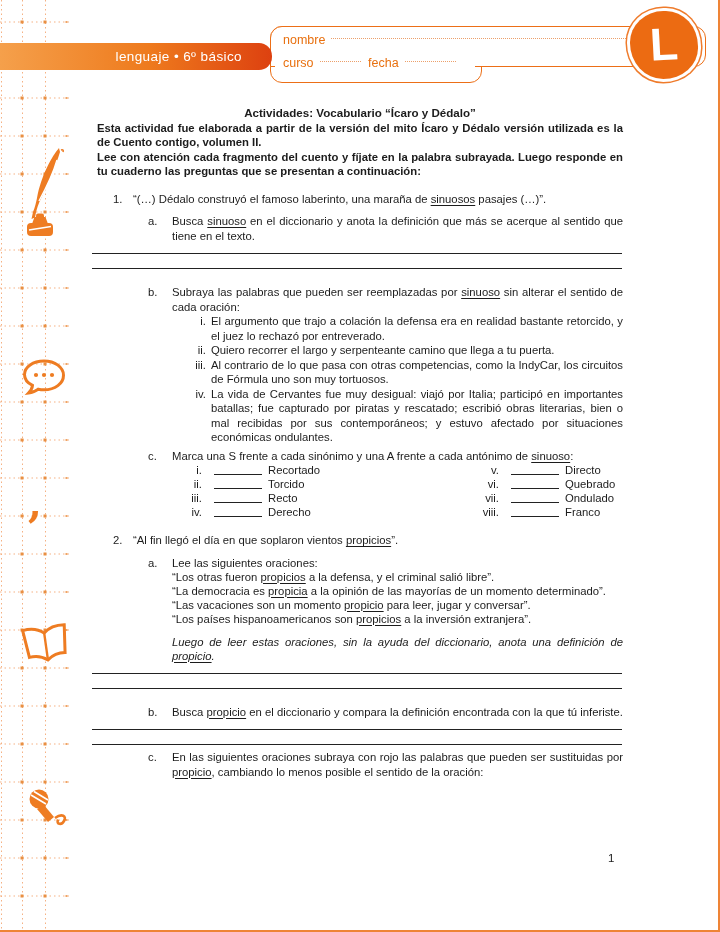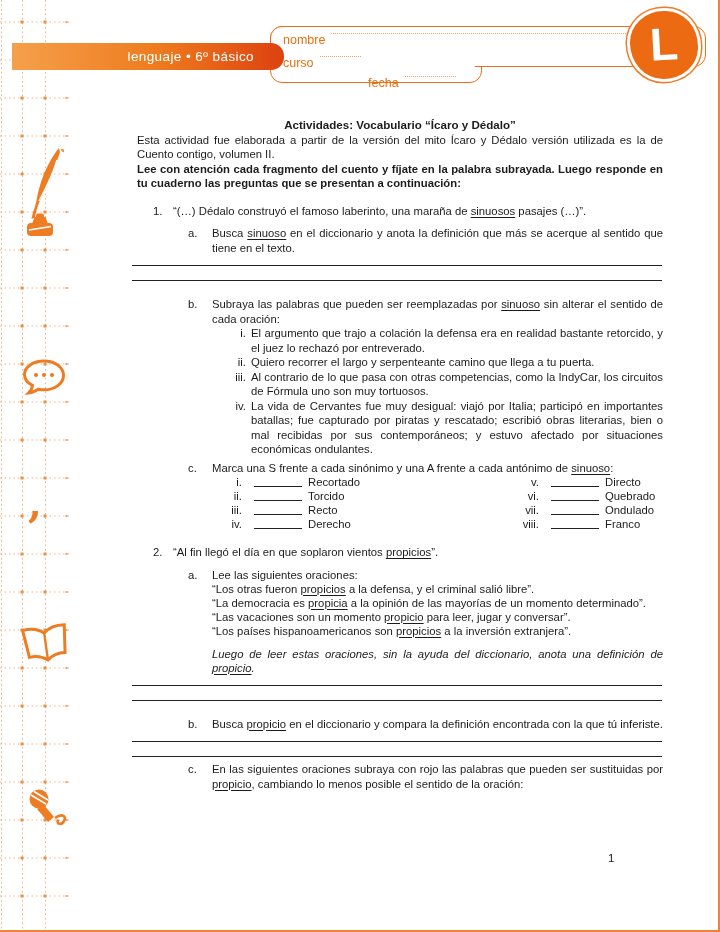--- a/index.html
+++ b/index.html
@@ -9,37 +9,37 @@
   
   .grid-svg{position:absolute;left:0;top:0;}
   .micon{position:absolute;}
   .comma-glyph{font-family:"DejaVu Serif", serif;font-size:40px;font-weight:bold;color:#ee7c22;line-height:30px;}
   
   .formbox-a{position:absolute;left:270px;top:26px;width:212px;height:57px;background:#fff;
              border:1.6px solid #ec6f17;border-radius:12px 0 12px 12px;box-sizing:border-box;}
   .formbox-b{position:absolute;left:270px;top:26px;width:436px;height:41px;background:#fff;
              border:1.6px solid #ec6f17;border-radius:12px 12px 12px 0;box-sizing:border-box;}
   .formbox-patch{position:absolute;left:275px;top:63px;width:200px;height:6px;background:#fff;}
-  .banner{position:absolute;left:12px;top:43px;width:272px;height:27px;
+  .banner{position:absolute;left:0;top:43px;width:272px;height:27px;
           background:linear-gradient(90deg,#f5a04b 0%,#ee7a1d 55%,#dd4110 100%);
           border-radius:0 13px 13px 0;display:flex;align-items:center;justify-content:flex-end;
           padding-right:30px;box-sizing:border-box;}
   .banner-text{color:#ffffff;font-size:13.5px;letter-spacing:.4px;}
-  .field{position:absolute;display:flex;align-items:flex-start;font-size:12.5px;color:#e8700f;}
+  .field{position:absolute;display:flex;align-items:center;font-size:12.5px;color:#e8700f;}
   .dots{flex:1;border-bottom:1.6px dotted #eca06a;margin:0 0 3px 6px;}
   .badge{position:absolute;left:630px;top:11px;width:68px;height:68px;background:#ec6b12;
          border-radius:50% 48% 52% 50% / 47% 53% 46% 54%;
          box-shadow:0 0 0 3px #ffffff,0 0 0 4.5px #ef7b2b;
          display:flex;align-items:center;justify-content:center;}
   .badge span{color:#ffffff;font-size:46px;font-weight:bold;transform:rotate(-3deg);margin-top:-3px;}
   
-  .content{position:absolute;left:97px;top:118px;width:526px;font-size:11.3px;line-height:14.5px;margin-left:40px;}
+  .content{position:absolute;left:97px;top:106px;width:526px;font-size:11.3px;line-height:14.5px;}
   .content p{margin:0;}
   .title{text-align:center;font-weight:bold;font-size:11.6px;margin:0 0 12px 0;}
-  .just{text-align:justify;}
+  .just{text-align:justify;font-weight:bold;}
   .bold{font-weight:bold;}
   .instr{margin-bottom:13px !important;}
   .u{text-decoration:underline;text-underline-offset:2px;}
   .row{display:flex;}
   .row .txt{flex:1;text-align:justify;}
   .row1>.lbl{flex:0 0 20px;margin-left:16px;}
   .row2>.lbl{flex:0 0 24px;margin-left:51px;}
   .row3{display:flex;}
   .row3>.rlbl{flex:0 0 24px;margin-left:10px;text-align:right;padding-right:5px;}
   .row3>.txt{flex:1;text-align:justify;}
@@ -212,21 +212,21 @@
   </div>
 
   <div class="field" style="left:283px;top:33px;width:349px;">
     <span>nombre</span>
     <span class="dots"></span>
   </div>
   <div class="field" style="left:283px;top:56px;width:78px;">
     <span>curso</span>
     <span class="dots"></span>
   </div>
-  <div class="field" style="left:368px;top:56px;width:88px;margin-top:20px;">
+  <div class="field" style="left:368px;top:56px;width:88px;">
     <span>fecha</span>
     <span class="dots"></span>
   </div>
 
   <div class="badge">
     <span>L</span>
   </div>
 
   <div class="content">
 

